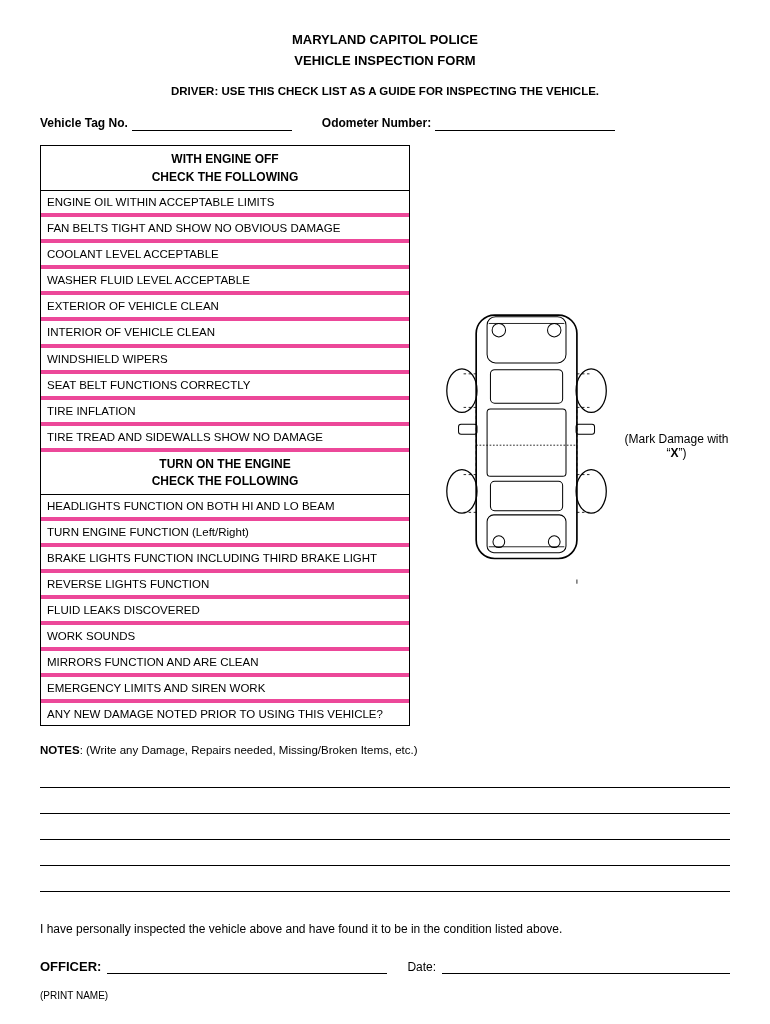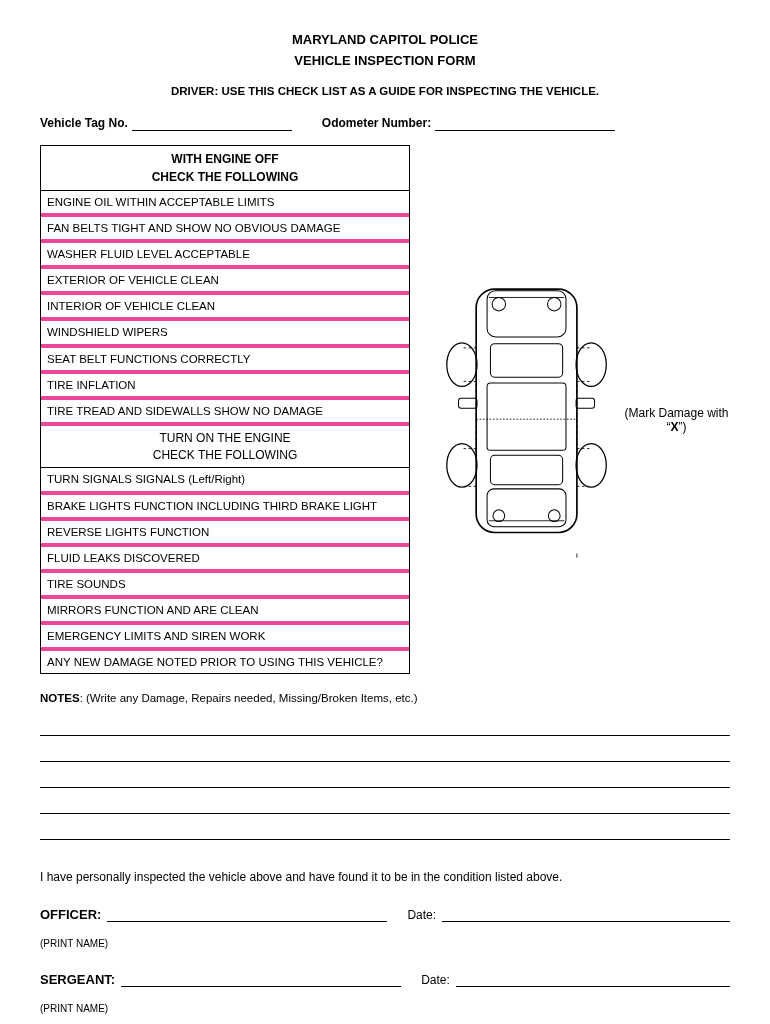--- a/index.html
+++ b/index.html
@@ -60,21 +60,21 @@
       text-align: center;
       padding: 4px 6px;
       font-weight: bold;
       font-size: 12px;
       line-height: 1.5;
     }
     .checklist-subheader {
       border-bottom: 1.5px solid #000;
       text-align: center;
       padding: 4px 6px;
-      font-weight: normal;
+      font-weight: bold;
       font-size: 12px;
       line-height: 1.4;
     }
     .checklist-item {
       border-bottom: 4px solid #ec4899;
       padding: 3px 6px;
       font-size: 11.5px;
       line-height: 1.4;
     }
     .checklist-item:last-child {
@@ -177,36 +177,38 @@
 </div>
 
 <div class="main-content">
   <div class="checklist-section">
     <div class="checklist-header">
       <div>WITH ENGINE OFF</div>
       <div>CHECK THE FOLLOWING</div>
     </div>
     <div class="checklist-item">ENGINE OIL WITHIN ACCEPTABLE LIMITS</div>
     <div class="checklist-item">FAN BELTS TIGHT AND SHOW NO OBVIOUS DAMAGE</div>
+    <div class="checklist-item">COOLANT LEVEL ACCEPTABLE</div>
     <div class="checklist-item">WASHER FLUID LEVEL ACCEPTABLE</div>
     <div class="checklist-item">EXTERIOR OF VEHICLE CLEAN</div>
     <div class="checklist-item">INTERIOR OF VEHICLE CLEAN</div>
     <div class="checklist-item">WINDSHIELD WIPERS</div>
     <div class="checklist-item">SEAT BELT FUNCTIONS CORRECTLY</div>
     <div class="checklist-item">TIRE INFLATION</div>
     <div class="checklist-item">TIRE TREAD AND SIDEWALLS SHOW NO DAMAGE</div>
     <div class="checklist-subheader">
       <div>TURN ON THE ENGINE</div>
       <div>CHECK THE FOLLOWING</div>
     </div>
-    <div class="checklist-item">TURN SIGNALS SIGNALS (Left/Right)</div>
+    <div class="checklist-item">HEADLIGHTS FUNCTION ON BOTH HI AND LO BEAM</div>
+    <div class="checklist-item">TURN ENGINE FUNCTION (Left/Right)</div>
     <div class="checklist-item">BRAKE LIGHTS FUNCTION INCLUDING THIRD BRAKE LIGHT</div>
     <div class="checklist-item">REVERSE LIGHTS FUNCTION</div>
     <div class="checklist-item">FLUID LEAKS DISCOVERED</div>
-    <div class="checklist-item">TIRE SOUNDS</div>
+    <div class="checklist-item">WORK SOUNDS</div>
     <div class="checklist-item">MIRRORS FUNCTION AND ARE CLEAN</div>
     <div class="checklist-item">EMERGENCY LIMITS AND SIREN WORK</div>
     <div class="checklist-item">ANY NEW DAMAGE NOTED PRIOR TO USING THIS VEHICLE?</div>
   </div>
 
   <div class="car-diagram-section">
 
     <svg class="car-svg" viewBox="0 0 230 340" xmlns="http://www.w3.org/2000/svg" fill="none" stroke="#000" stroke-width="1.5">
 
       <rect x="55" y="20" width="120" height="290" rx="22" ry="22" stroke-width="2"></rect>

